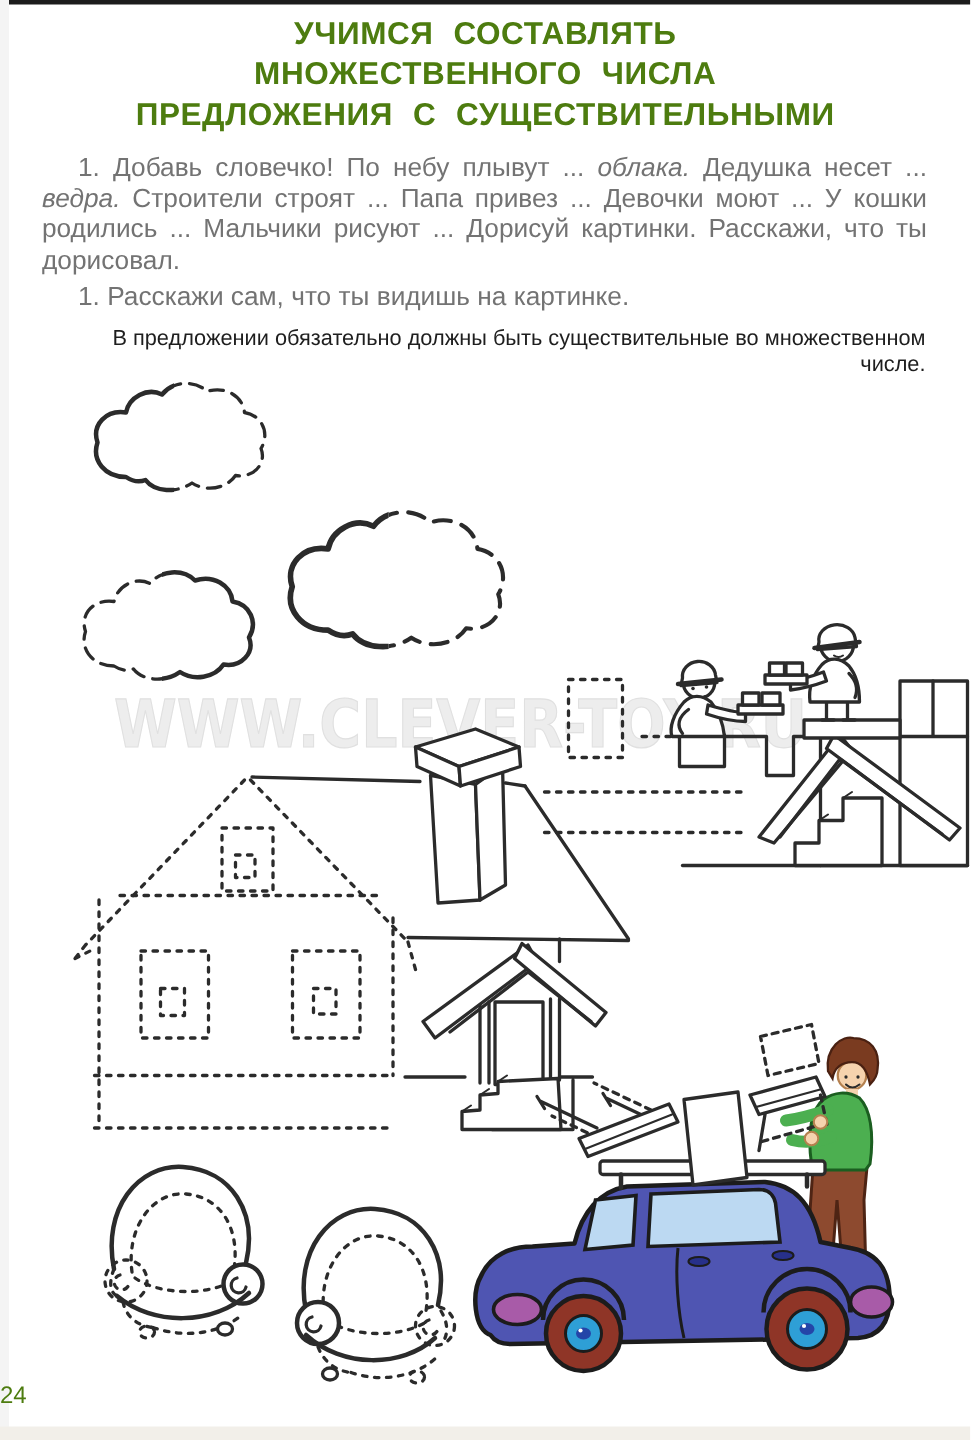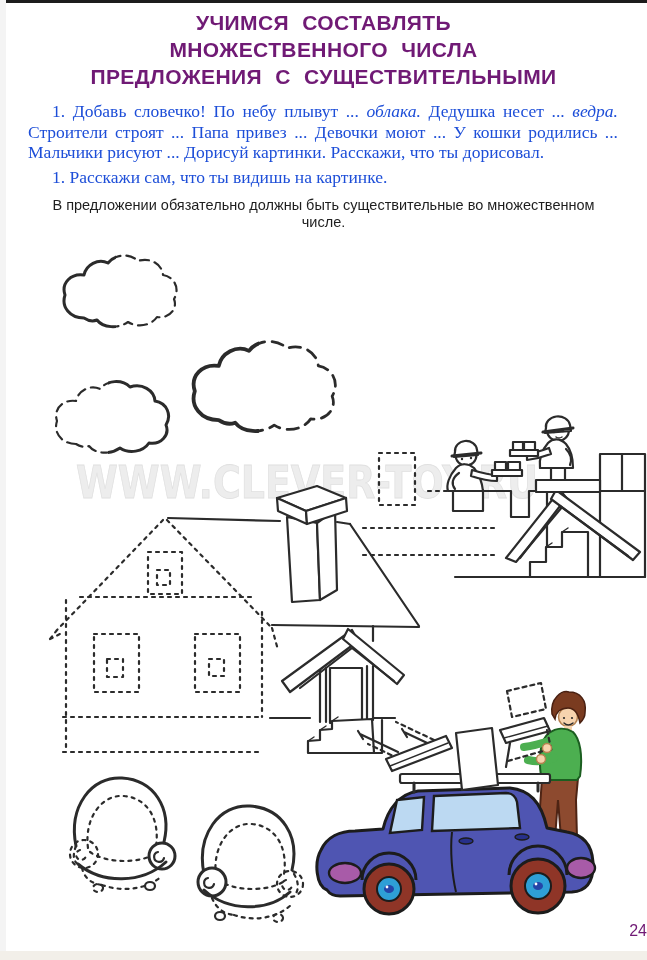--- a/index.html
+++ b/index.html
@@ -2,29 +2,29 @@
 <html><head>
 <meta charset="utf-8">
 <style>
   html,body{margin:0;padding:0;background:#ffffff;}
   .page{position:relative;width:647px;height:960px;background:#fff;overflow:hidden;
         font-family:"Liberation Sans","DejaVu Sans",sans-serif;color:#222;}
   .top-rule{position:absolute;top:0;left:0;width:100%;height:3px;background:#1c1c1c;}
   .left-edge{position:absolute;top:0;left:0;width:6px;height:100%;background:#f4f4f4;}
   .bottom-strip{position:absolute;bottom:0;left:0;width:100%;height:9px;background:#f2efe9;}
   .title{margin:9px 20px 0 20px;text-align:center;font-weight:bold;font-size:21px;
-         line-height:27px;color:#701a75;letter-spacing:.4px;word-spacing:7px;}
+         line-height:27px;color:#4d7c0f;letter-spacing:.4px;word-spacing:7px;}
   .body-txt{margin:11px 29px 0 28px;font-size:17.5px;line-height:20.5px;
-            text-align:justify;text-indent:24px;color:#1d4ed8;font-family:Liberation Serif, serif;}
+            text-align:justify;text-indent:24px;color:#737373;}
   .body-txt.ex2{margin-top:4px;}
   .it{font-style:italic;}
-  .note{margin:10px 30px 0 30px;font-size:14.5px;line-height:17px;text-align:center;color:#1e1e1e;}
+  .note{margin:10px 30px 0 30px;font-size:14.5px;line-height:17px;text-align:right;color:#1e1e1e;}
   .illus{position:absolute;top:240px;left:0;width:647px;height:700px;}
-  .pagenum{position:absolute;top:922px;left:0;width:100%;text-align:right;
-           font-size:16px;color:#701a75;}
+  .pagenum{position:absolute;top:922px;left:0;width:100%;text-align:left;
+           font-size:16px;color:#4d7c0f;}
   
   .sk{fill:none;stroke:#2b2b2b;stroke-width:2.2;stroke-linecap:round;stroke-linejoin:round;}
   .skf{fill:#fff;stroke:#2b2b2b;stroke-width:2.2;stroke-linejoin:round;}
   .d1{stroke-dasharray:3 5;}
   .d2{stroke-dasharray:9 6;}
   .d3{stroke-dasharray:4 4;}
   .th{stroke-width:3;}
   .tn{stroke-width:1.4;}
 </style>
 </head>

